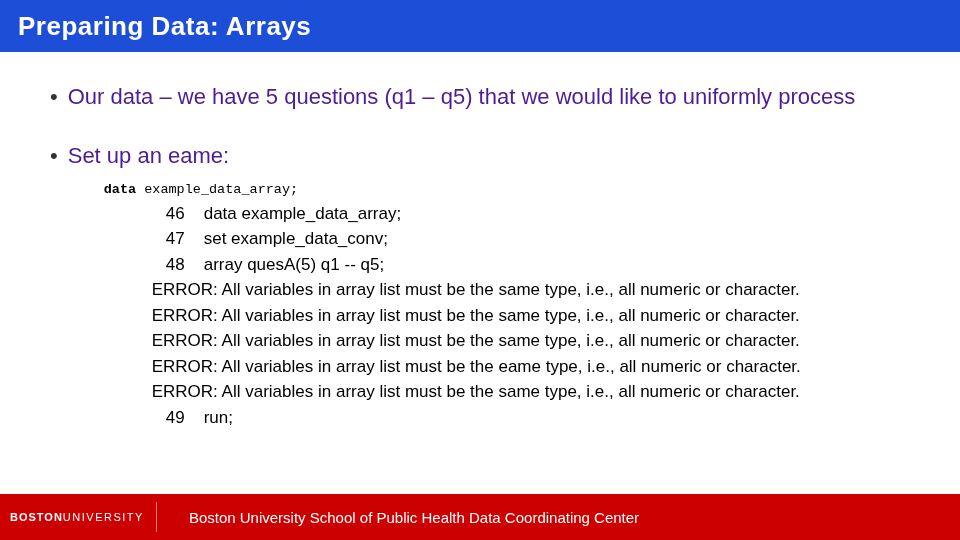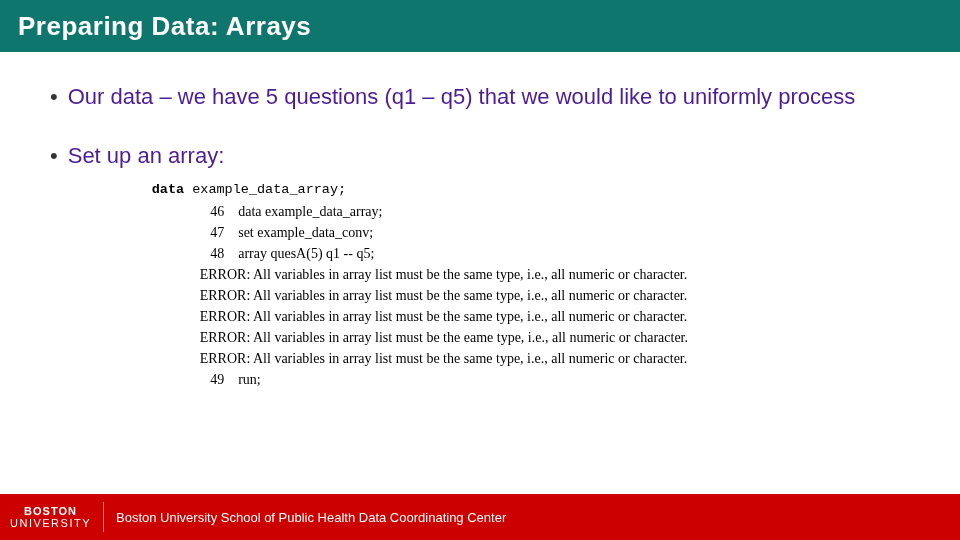--- a/index.html
+++ b/index.html
@@ -8,21 +8,21 @@
       width: 960px;
       height: 540px;
       background: #ffffff;
       font-family: Arial, sans-serif;
       overflow: hidden;
       position: relative;
     }
 
     
     .header-bar {
-      background: #0f766e;
+      background: #1d4ed8;
       width: 100%;
       height: 52px;
       display: flex;
       align-items: center;
       padding-left: 18px;
     }
 
     .header-title {
       color: #ffffff;
       font-size: 26px;
@@ -53,21 +53,21 @@
     }
 
     .bullet-text {
       color: #4c1d95;
       font-size: 22px;
       line-height: 1.4;
     }
 
     
     .code-section {
-      margin-left: 84px;
+      margin-left: 36px;
       margin-top: 8px;
     }
 
     .code-block {
       font-family: 'Courier New', Courier, monospace;
       font-size: 13.5px;
       line-height: 1.55;
       color: #000000;
     }
 
@@ -85,22 +85,22 @@
       font-weight: bold;
       color: #000;
     }
 
     .highlight-5 {
       color: #0000cc;
       font-weight: bold;
     }
 
     .output-block {
-      font-family: Liberation Serif, serif;
-      font-size: 14px;
+      font-family: Liberation Sans, sans-serif;
+      font-size: 17px;
       line-height: 1.5;
       color: #000;
       margin-left: 48px;
       white-space: pre;
     }
 
     
     .footer {
       position: absolute;
       bottom: 0;
@@ -108,21 +108,21 @@
       width: 100%;
       height: 46px;
       background: #cc0000;
       display: flex;
       align-items: center;
       padding-left: 10px;
     }
 
     .footer-logo {
       display: flex;
-      flex-direction: column;
+      flex-direction: row;
       align-items: center;
       justify-content: center;
       margin-right: 12px;
     }
 
     .footer-logo-top {
       color: #fff;
       font-size: 11px;
       font-weight: bold;
       letter-spacing: 1px;
@@ -138,42 +138,43 @@
 
     .footer-divider {
       width: 1px;
       height: 30px;
       background: rgba(255,255,255,0.5);
       margin-right: 12px;
     }
 
     .footer-text {
       color: #ffffff;
-      font-size: 13px;
+      font-size: 15px;
       font-weight: 500;
+      margin-left: 20px;
     }
   </style>
 </head>
 <body>
 
 <div class="header-bar">
   <span class="header-title">Preparing Data: Arrays</span>
 </div>
 
 <div class="main-content">
 
   <div class="bullet-item">
     <span class="bullet-dot">•</span>
     <span class="bullet-text">Our data – we have 5 questions (q1 – q5) that we would like to uniformly process</span>
   </div>
 
   <div class="bullet-item">
     <span class="bullet-dot">•</span>
     <div style="display:flex; flex-direction:column;">
-      <span class="bullet-text">Set up an array:</span>
+      <span class="bullet-text">Set up an eame:</span>
 
       <div class="code-section">
         <div class="code-block">
           <span class="code-line"><span class="kw-data">data</span> example_data_array;</span>
         </div>
 
         <div class="output-block">   46    data example_data_array;
    47    set example_data_conv;
    48    array quesA(5) q1 -- q5;
 ERROR: All variables in array list must be the same type, i.e., all numeric or character.

